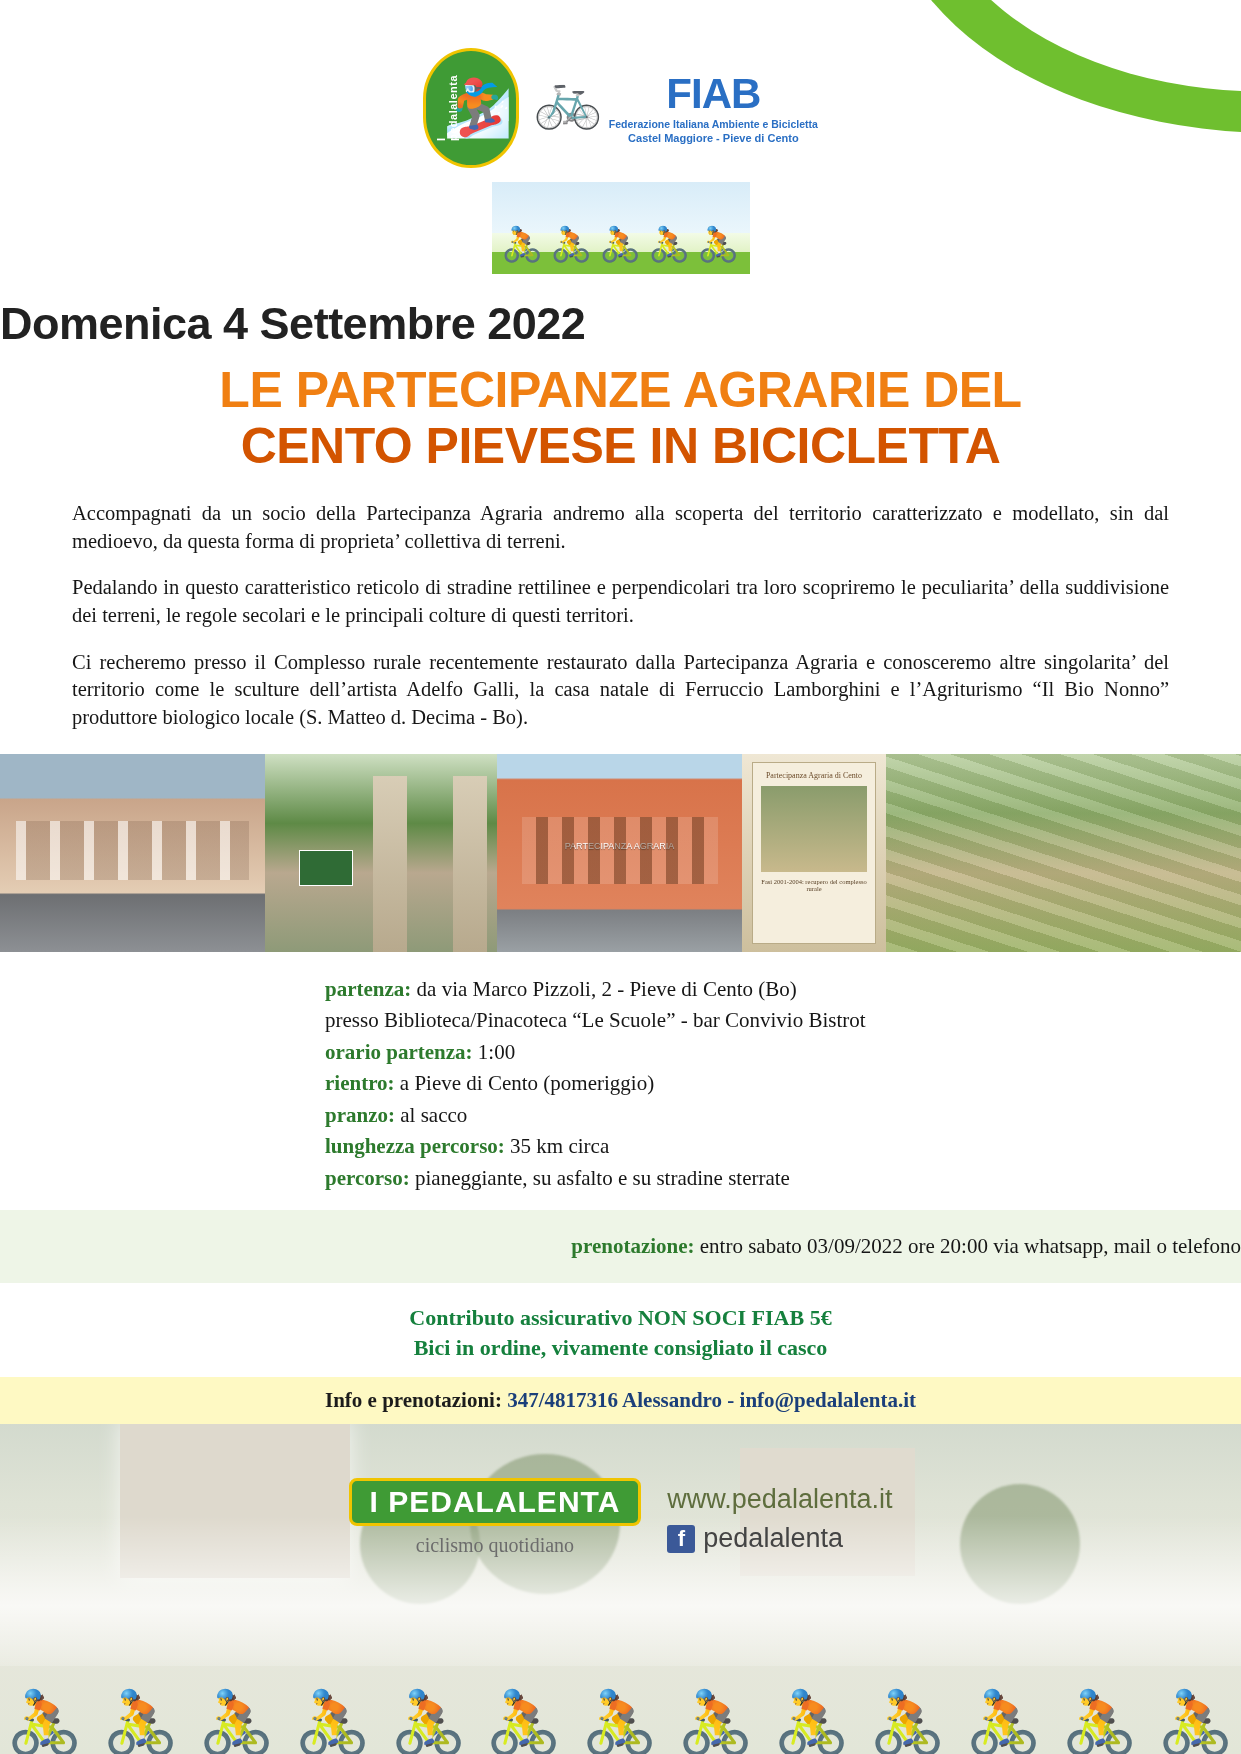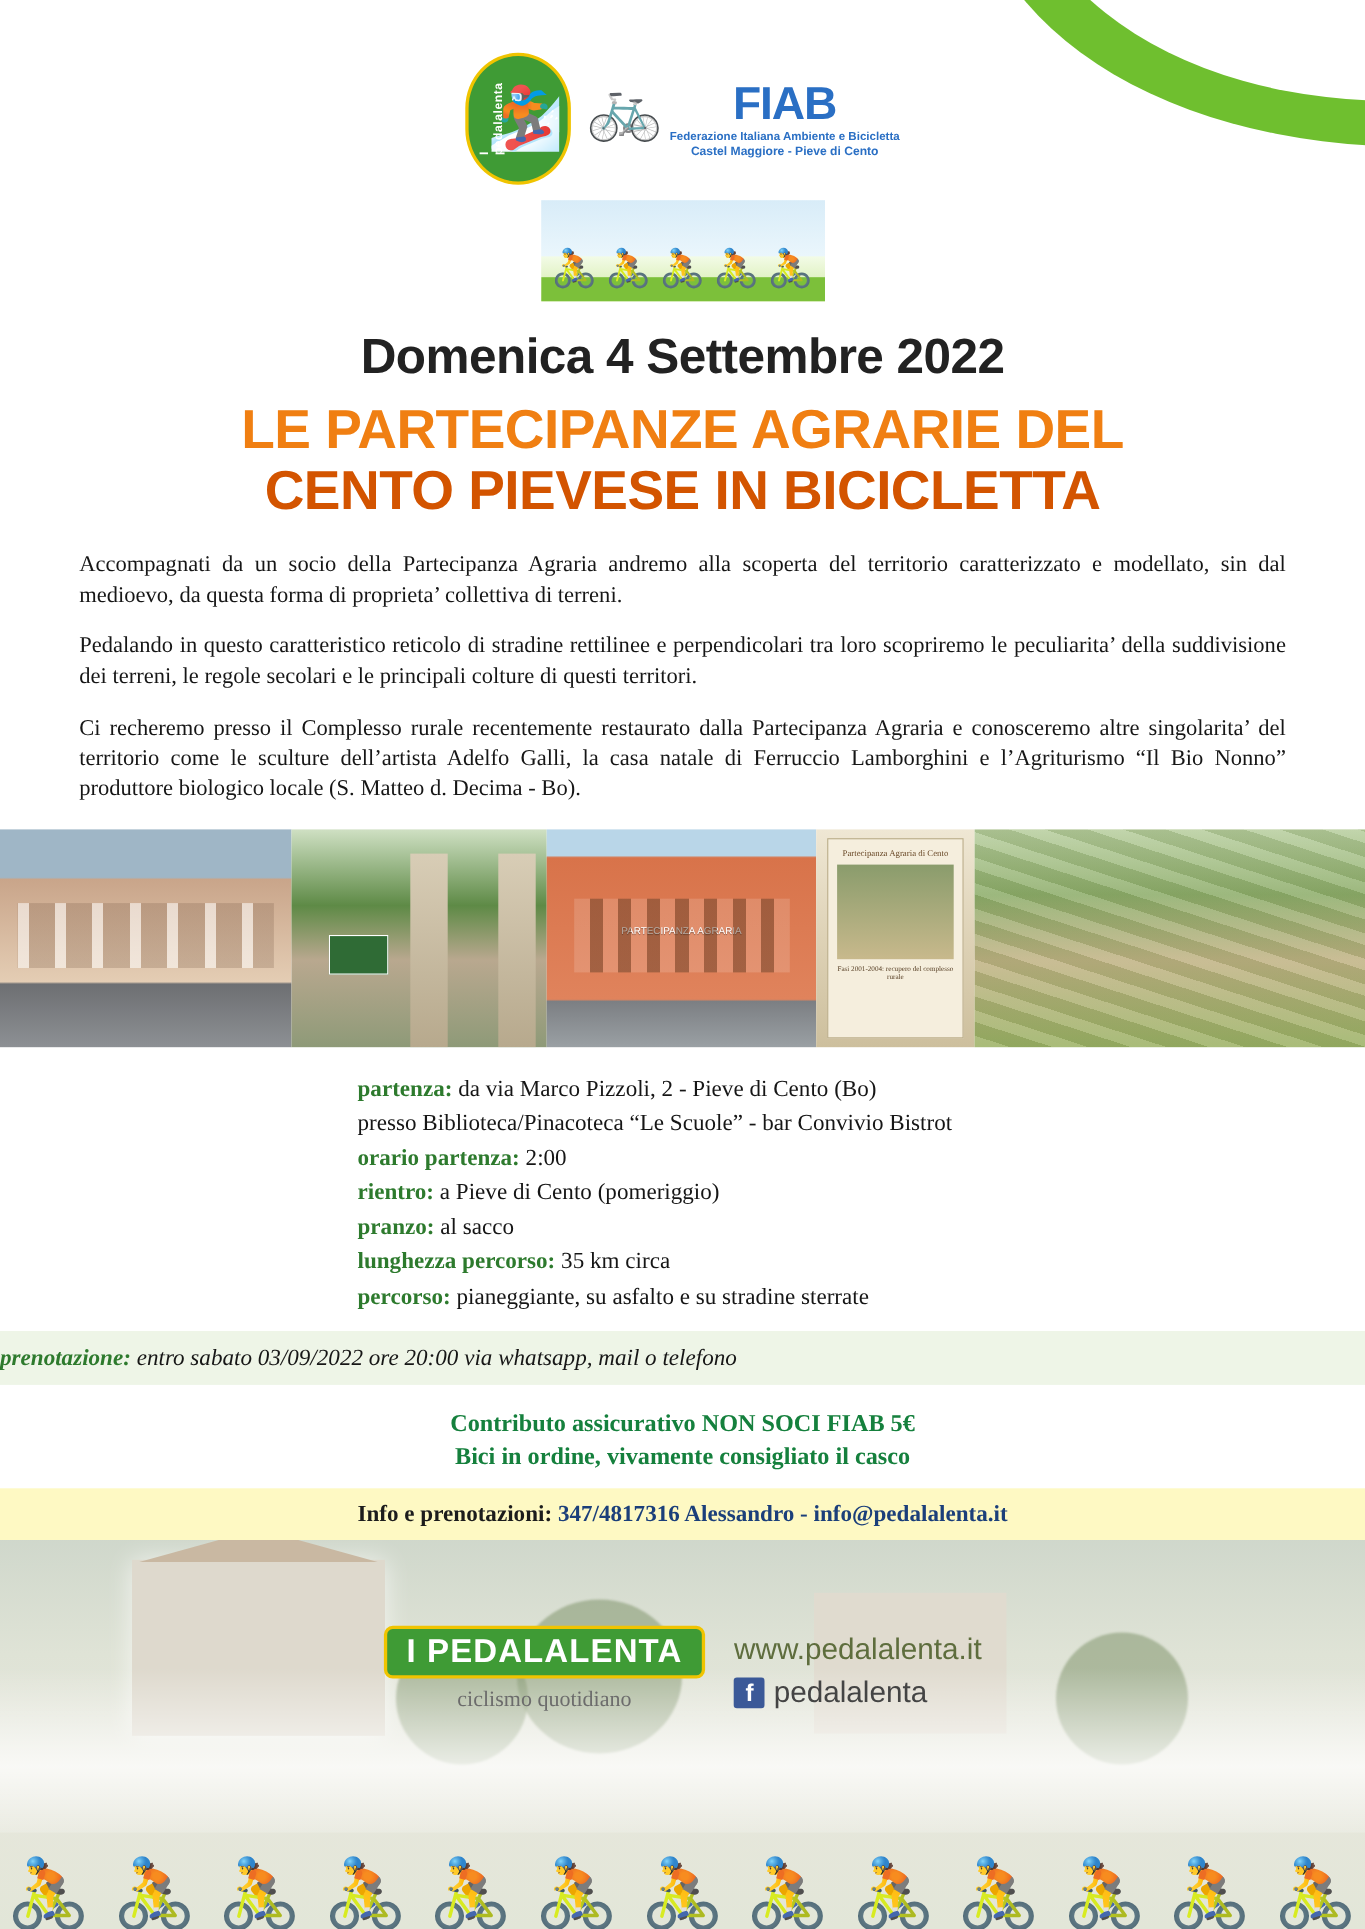--- a/index.html
+++ b/index.html
@@ -144,21 +144,21 @@
     font-size: 34px;
     line-height: 1;
     margin-bottom: 8px;
   }
   .cyclists-banner .c.dark { color: #3d8c22; }
 
   
   .date-title {
     position: relative;
     z-index: 5;
-    text-align: center;
+    text-align: left;
     font-family: "Liberation Sans", sans-serif;
     font-weight: bold;
     font-size: 45px;
     color: #222222;
     margin-top: 24px;
     letter-spacing: -0.5px;
   }
   .main-title {
     position: relative;
     z-index: 5;
@@ -281,25 +281,24 @@
     font-weight: bold;
   }
   .details .row { white-space: nowrap; }
 
   
   .band-booking {
     position: relative;
     z-index: 5;
     margin-top: 16px;
     background: #eef5e7;
-    padding: 12px 0;
-    text-align: left;
+    padding: 24px 0;
+    text-align: right;
     font-size: 21px;
     color: #161616;
-    font-style: italic;
   }
   .band-booking .k { color: #2d7a2d; font-weight: bold; }
 
   
   .band-insurance {
     position: relative;
     z-index: 5;
     padding: 20px 0 14px 0;
     text-align: center;
     color: #15803d;
@@ -511,21 +510,21 @@
       <div class="poster-img"></div>
       <div class="poster-cap">Fasi 2001-2004: recupero del complesso rurale</div>
     </div>
   </div>
   <div class="ph ph5"></div>
 </div>
 
 <div class="details">
   <div class="row"><span class="k">partenza:</span> <span>da via Marco Pizzoli, 2 - Pieve di Cento (Bo)</span></div>
   <div class="row"><span>presso Biblioteca/Pinacoteca “Le Scuole” - bar Convivio Bistrot</span></div>
-  <div class="row"><span class="k">orario partenza:</span> <span>2:00</span></div>
+  <div class="row"><span class="k">orario partenza:</span> <span>1:00</span></div>
   <div class="row"><span class="k">rientro:</span> <span>a Pieve di Cento (pomeriggio)</span></div>
   <div class="row"><span class="k">pranzo:</span> <span>al sacco</span></div>
   <div class="row"><span class="k">lunghezza percorso:</span> <span>35 km circa</span></div>
   <div class="row"><span class="k">percorso:</span> <span>pianeggiante, su asfalto e su stradine sterrate</span></div>
 </div>
 
 <div class="band-booking">
   <span class="k">prenotazione:</span>
   <span>entro sabato 03/09/2022 ore 20:00 via whatsapp, mail o telefono</span>
 </div>

